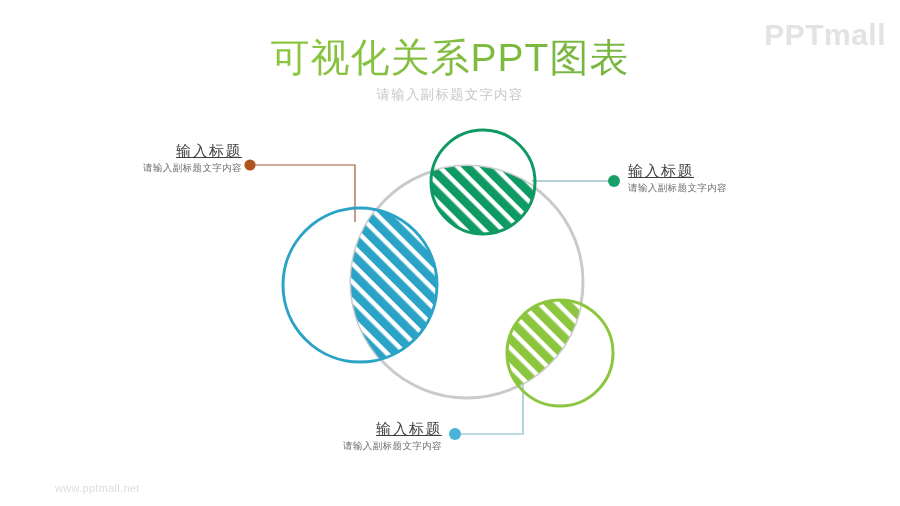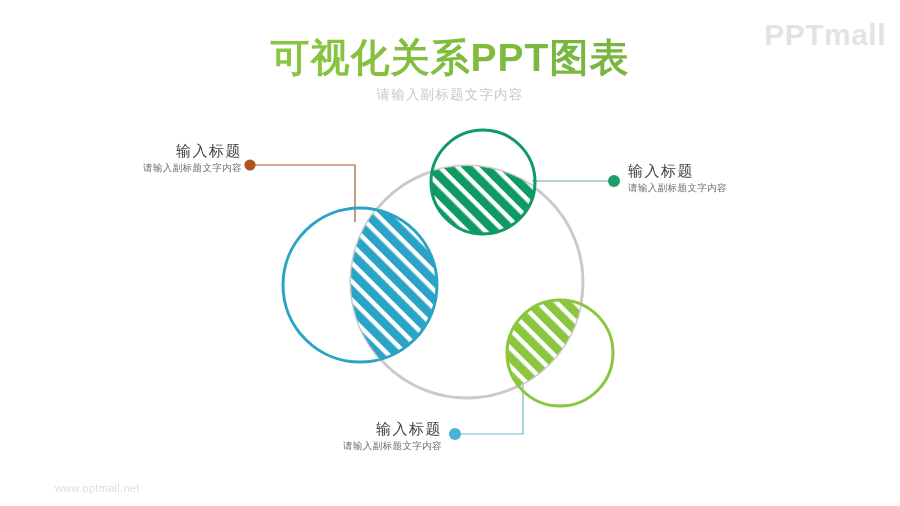--- a/index.html
+++ b/index.html
@@ -49,21 +49,21 @@
   
   .title-wrap {
     position: absolute;
     top: 36px;
     left: 0;
     width: 900px;
     text-align: center;
   }
   .main-title {
     font-size: 39px;
-    font-weight: bold;
+    font-weight: normal;
     letter-spacing: 1px;
     line-height: 1.12;
     background: linear-gradient(90deg, #9ccc5a 0%, #8cc63f 30%, #7ab740 62%, #6fae3c 100%);
     -webkit-background-clip: text;
     background-clip: text;
     color: transparent;
     -webkit-text-fill-color: transparent;
     margin: 0;
   }
   .sub-title {
@@ -83,20 +83,21 @@
   
   .callout {
     position: absolute;
   }
   .callout .c-title {
     font-size: 15px;
     color: #404040;
     letter-spacing: 1.5px;
     line-height: 1.25;
     white-space: nowrap;
+    text-decoration: underline;
   }
   .callout .c-sub {
     font-size: 9.5px;
     color: #6d6e70;
     letter-spacing: 0.4px;
     line-height: 1.3;
     white-space: nowrap;
     margin-top: 1px;
   }
 

